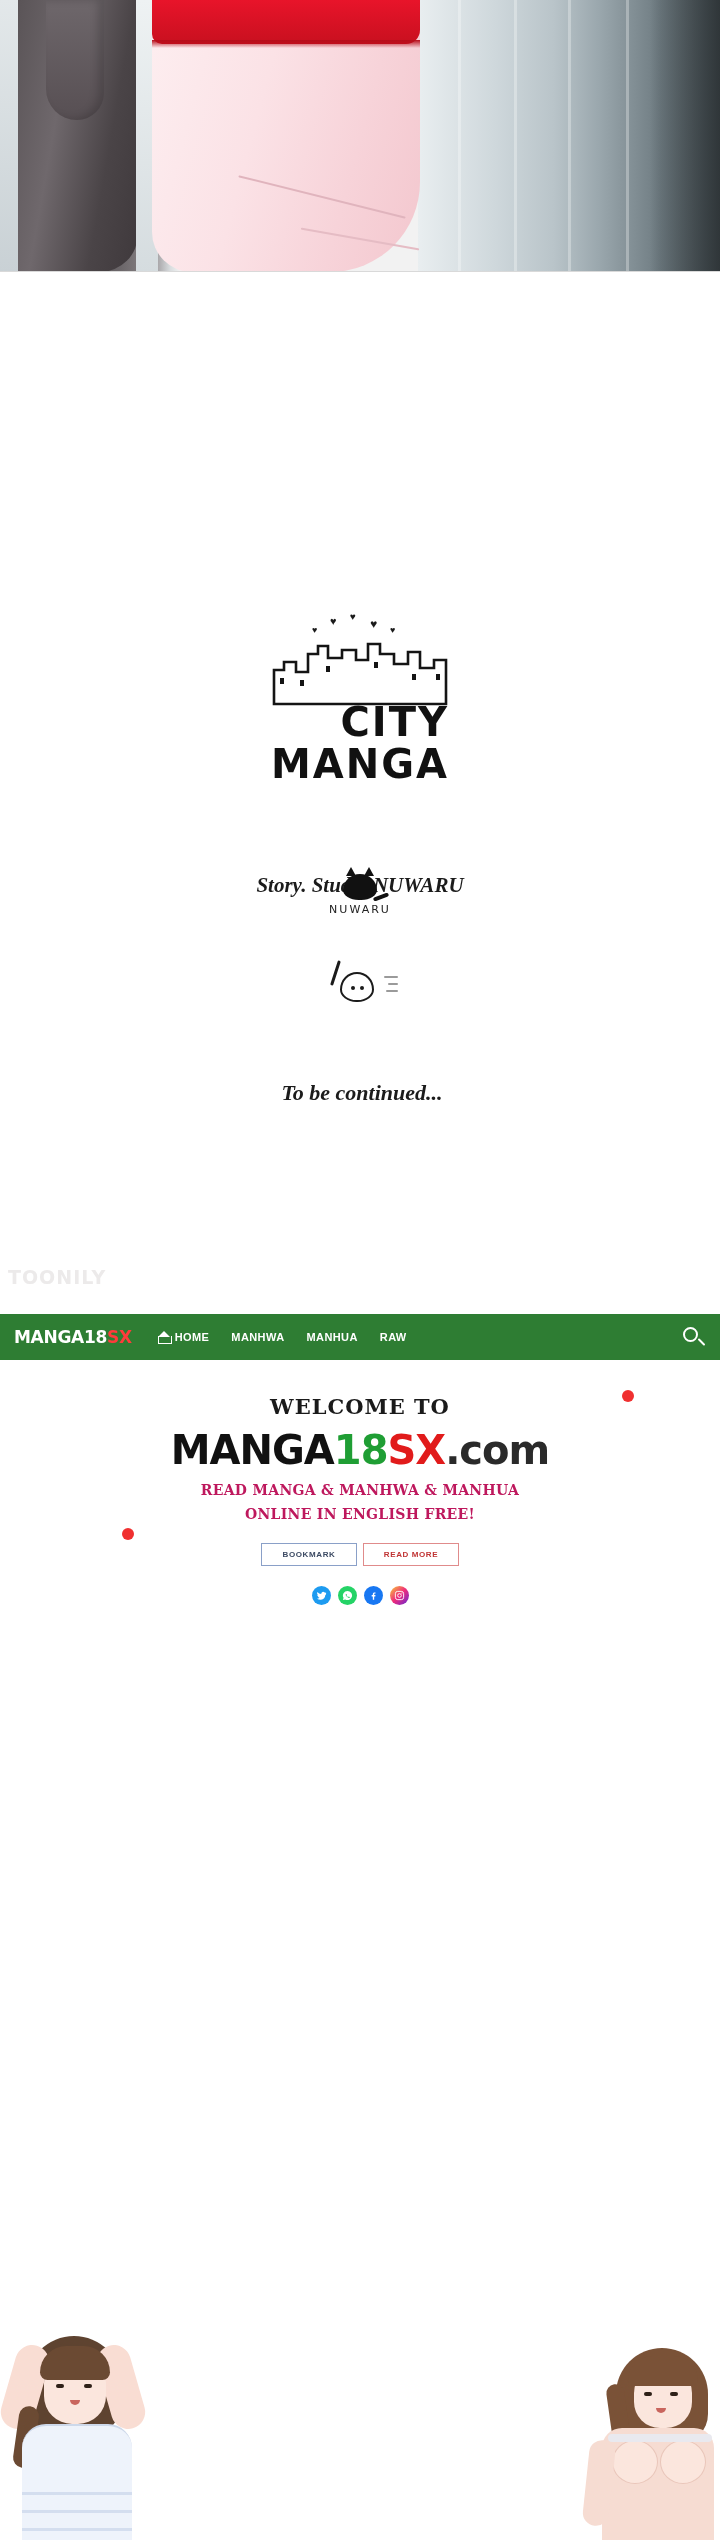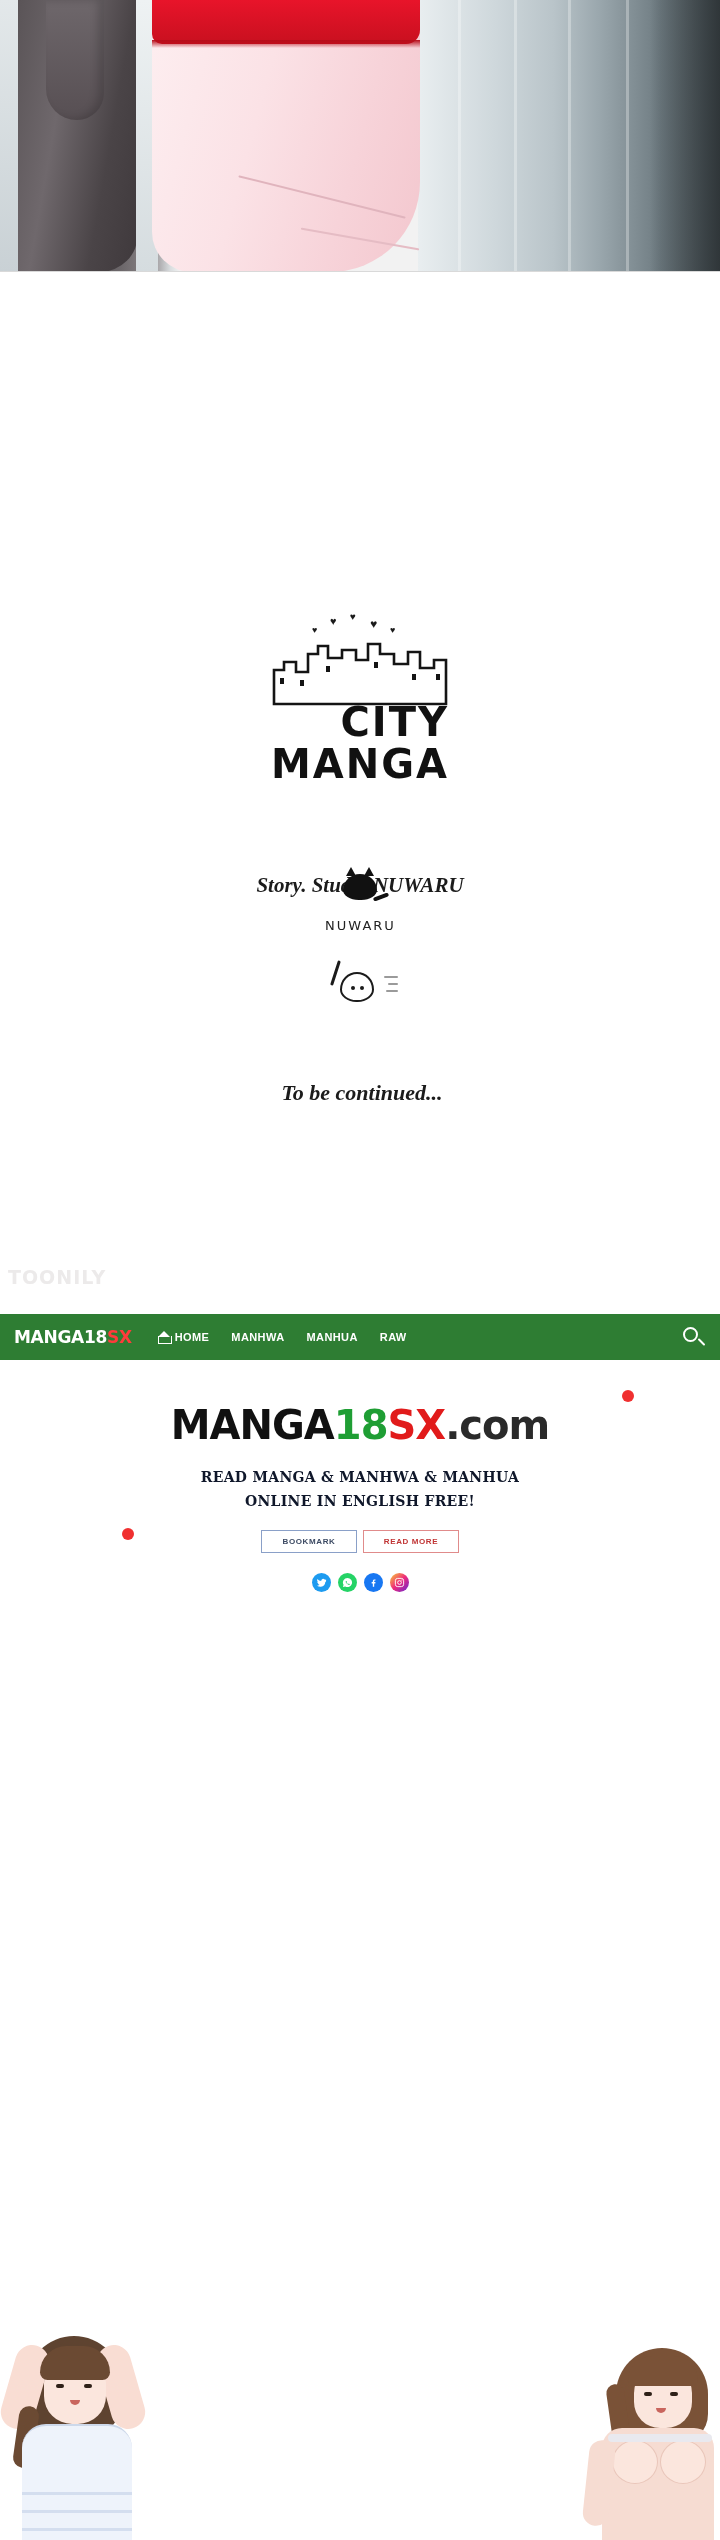--- a/index.html
+++ b/index.html
@@ -153,21 +153,21 @@
     border-left: 5px solid transparent; border-right: 5px solid transparent;
     border-bottom: 9px solid #111;
   }
   .mark-nuwaru .cat:before { left: 3px; }
   .mark-nuwaru .cat:after  { right: 3px; }
   .mark-nuwaru .cat .tail {
     position: absolute; right: -12px; bottom: 1px; width: 16px; height: 4px;
     background: #111; border-radius: 3px; transform: rotate(-20deg);
   }
   .mark-nuwaru .nm {
-    margin-top: 18px; font-size: 13px; letter-spacing: 2px; color: #222;
+    margin-top: 3px; font-size: 11px; letter-spacing: 2px; color: #222;
     font-family: "DejaVu Sans", sans-serif;
   }
 
   .mark-ewan {
     margin: 8px auto 0; width: 80px; height: 44px; position: relative;
   }
   .mark-ewan .blob {
     position: absolute; left: 20px; top: 10px; width: 34px; height: 30px;
     border: 2px solid #1b1b1b; border-radius: 50% 50% 48% 48% / 58% 58% 42% 42%;
     background: #fff;
@@ -272,23 +272,23 @@
     margin-top: 8px;
     font-family: "DejaVu Sans", sans-serif;
     font-weight: 700; font-size: 40px; letter-spacing: -1px;
     color: #111111;
     white-space: nowrap;
   }
   .bigbrand .b-18 { color: #1f9e34; }
   .bigbrand .b-sx { color: #e11b1b; }
   .bigbrand .b-com { color: #2a2a2a; }
   .promo-sub {
-    margin-top: 18px;
+    margin-top: 6px;
     font-family: "DejaVu Serif", serif;
-    font-weight: 700; font-size: 14px; color: #0f172a; line-height: 1.7;
+    font-weight: 700; font-size: 14px; color: #be185d; line-height: 1.7;
     letter-spacing: .3px;
   }
   .promo-buttons {
     margin-top: 16px; display: flex; justify-content: center; gap: 6px;
   }
   .pbtn {
     min-width: 96px; padding: 6px 4px;
     font-size: 8px; font-weight: 700; letter-spacing: .6px;
     text-align: center; background: #ffffff; cursor: pointer;
   }
@@ -559,20 +559,21 @@
       <div class="gr-mouth"></div>
       <div class="gr-side"></div>
       <div class="gr-body"></div>
       <div class="gr-chest-l"></div>
       <div class="gr-chest-r"></div>
       <div class="gr-bikini"></div>
       <div class="gr-arm"></div>
     </div>
 
     <div class="promo-center">
+      <div class="welcome">WELCOME TO</div>
 
       <div class="bigbrand">
         <span>MANGA</span><span class="b-18">18</span><span class="b-sx">SX</span><span class="b-com">.com</span>
       </div>
 
       <div class="promo-sub">
         <div>READ MANGA &amp; MANHWA &amp; MANHUA</div>
         <div>ONLINE IN ENGLISH FREE!</div>
       </div>
 

